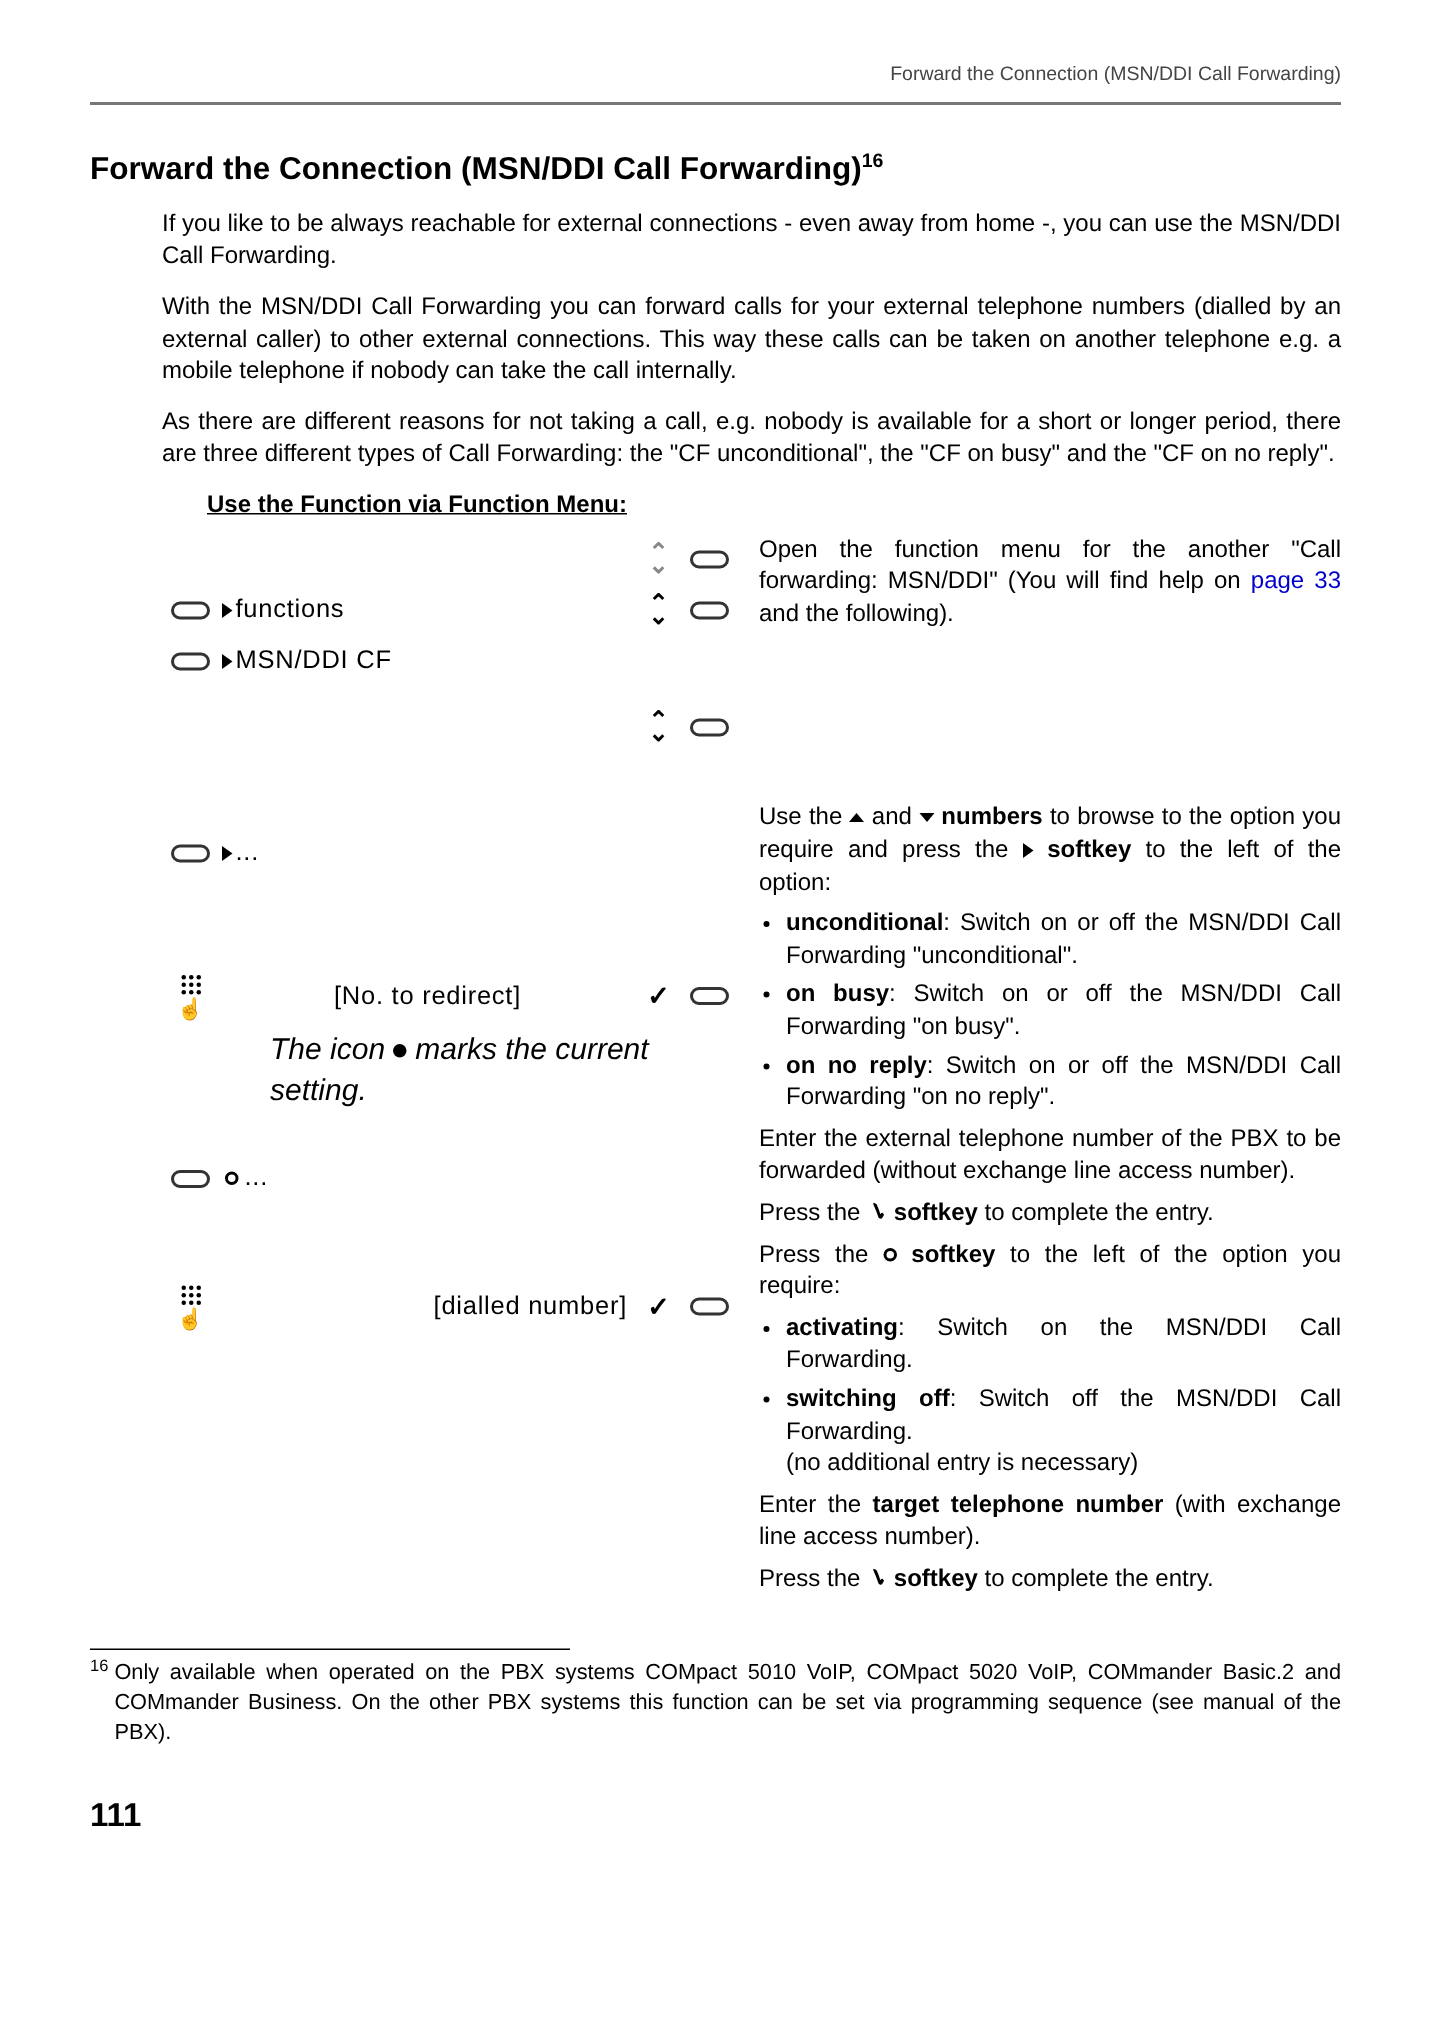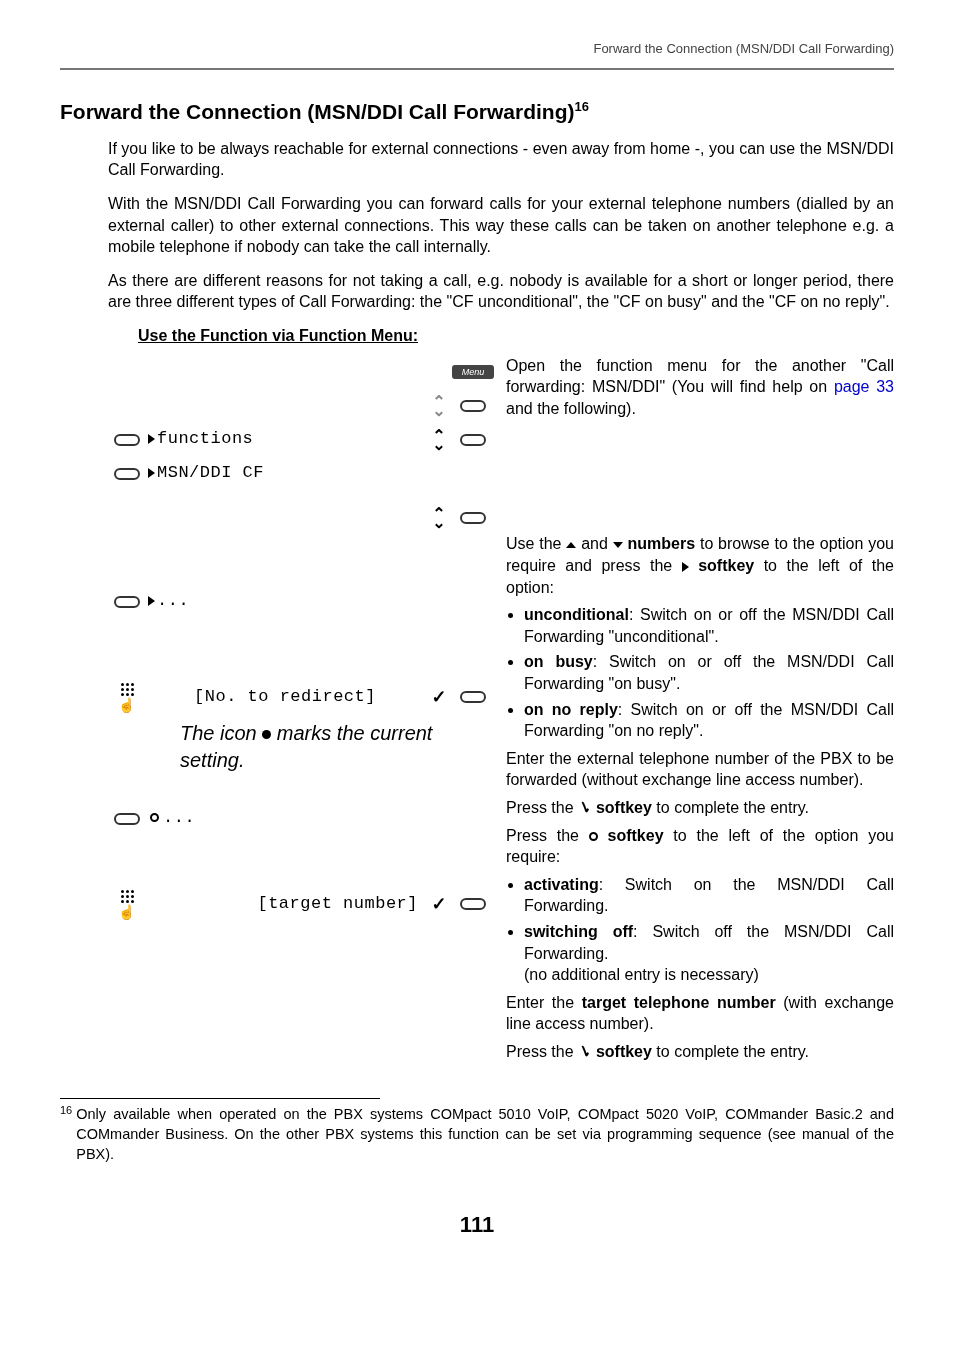--- a/index.html
+++ b/index.html
@@ -72,21 +72,21 @@
   }
   .col-right li { margin-bottom: 4px; }
   .link { color: #0000cc; }
   .menu-row {
     display: flex;
     align-items: center;
     min-height: 34px;
     padding: 4px 0;
   }
   .lcd {
-    font-family: Liberation Mono, monospace;
+    font-family: Liberation Sans, sans-serif;
     font-size: 17px;
     letter-spacing: 0.5px;
     flex: 1;
     padding-left: 4px;
     white-space: pre;
   }
   .iconcell {
     width: 34px;
     display: flex;
     align-items: center;
@@ -200,24 +200,24 @@
     text-align: justify;
     display: flex;
   }
   .footnote .fnum {
     font-size: 11px;
     margin-right: 4px;
     position: relative;
     top: -2px;
   }
   .page-num {
-    text-align: center;
+    text-align: left;
     font-weight: bold;
     font-size: 22px;
-    margin-top: 46px;
+    margin-top: 30px;
   }
   .faint-updown .updown span { color:#888; }
   .tri-right-lcd {
     display:inline-block;
     width:0;height:0;
     border-top:5px solid transparent;
     border-bottom:5px solid transparent;
     border-left:7px solid #000;
     vertical-align:-1px;
     margin-right:2px;
@@ -238,28 +238,20 @@
 <p class="body-text">If you like to be always reachable for external connections - even away from home -, you can use the MSN/DDI Call Forwarding.</p>
 <p class="body-text">With the MSN/DDI Call Forwarding you can forward calls for your external telephone numbers (dialled by an external caller) to other external connections. This way these calls can be taken on another telephone e.g. a mobile telephone if nobody can take the call internally.</p>
 <p class="body-text">As there are different reasons for not taking a call, e.g. nobody is available for a short or longer period, there are three different types of Call Forwarding: the "CF unconditional", the "CF on busy" and the "CF on no reply".</p>
 
 <p class="sub-heading">Use the Function via Function Menu:</p>
 
 <div class="columns">
 
   <div class="col-left">
 
-    <div class="menu-row">
-      <div class="iconcell"></div>
-      <div class="lcd"></div>
-      <div class="iconcell"></div>
-      <div class="iconcell">
-          <span class="menu-badge">Menu</span>
-        </div>
-    </div>
 
     <div class="menu-row faint-updown">
       <div class="iconcell"></div>
       <div class="lcd"></div>
       <div class="iconcell">
           <div class="updown">
             <span>⌃</span>
             <span>⌄</span>
           </div>
         </div>
@@ -376,21 +368,21 @@
               <span></span>
               <span></span>
               <span></span>
               <span></span>
               <span></span>
               <span></span>
             </div>
           <div class="hand">☝</div>
         </div>
       </div>
-      <div class="lcd" style="text-align:right; padding-right:4px;"><span>[target number]</span></div>
+      <div class="lcd" style="text-align:right; padding-right:4px;"><span>[dialled number]</span></div>
       <div class="iconcell">
           <span class="check">✓</span>
         </div>
       <div class="iconcell">
           <div class="pill"></div>
         </div>
     </div>
 
   </div>
 

